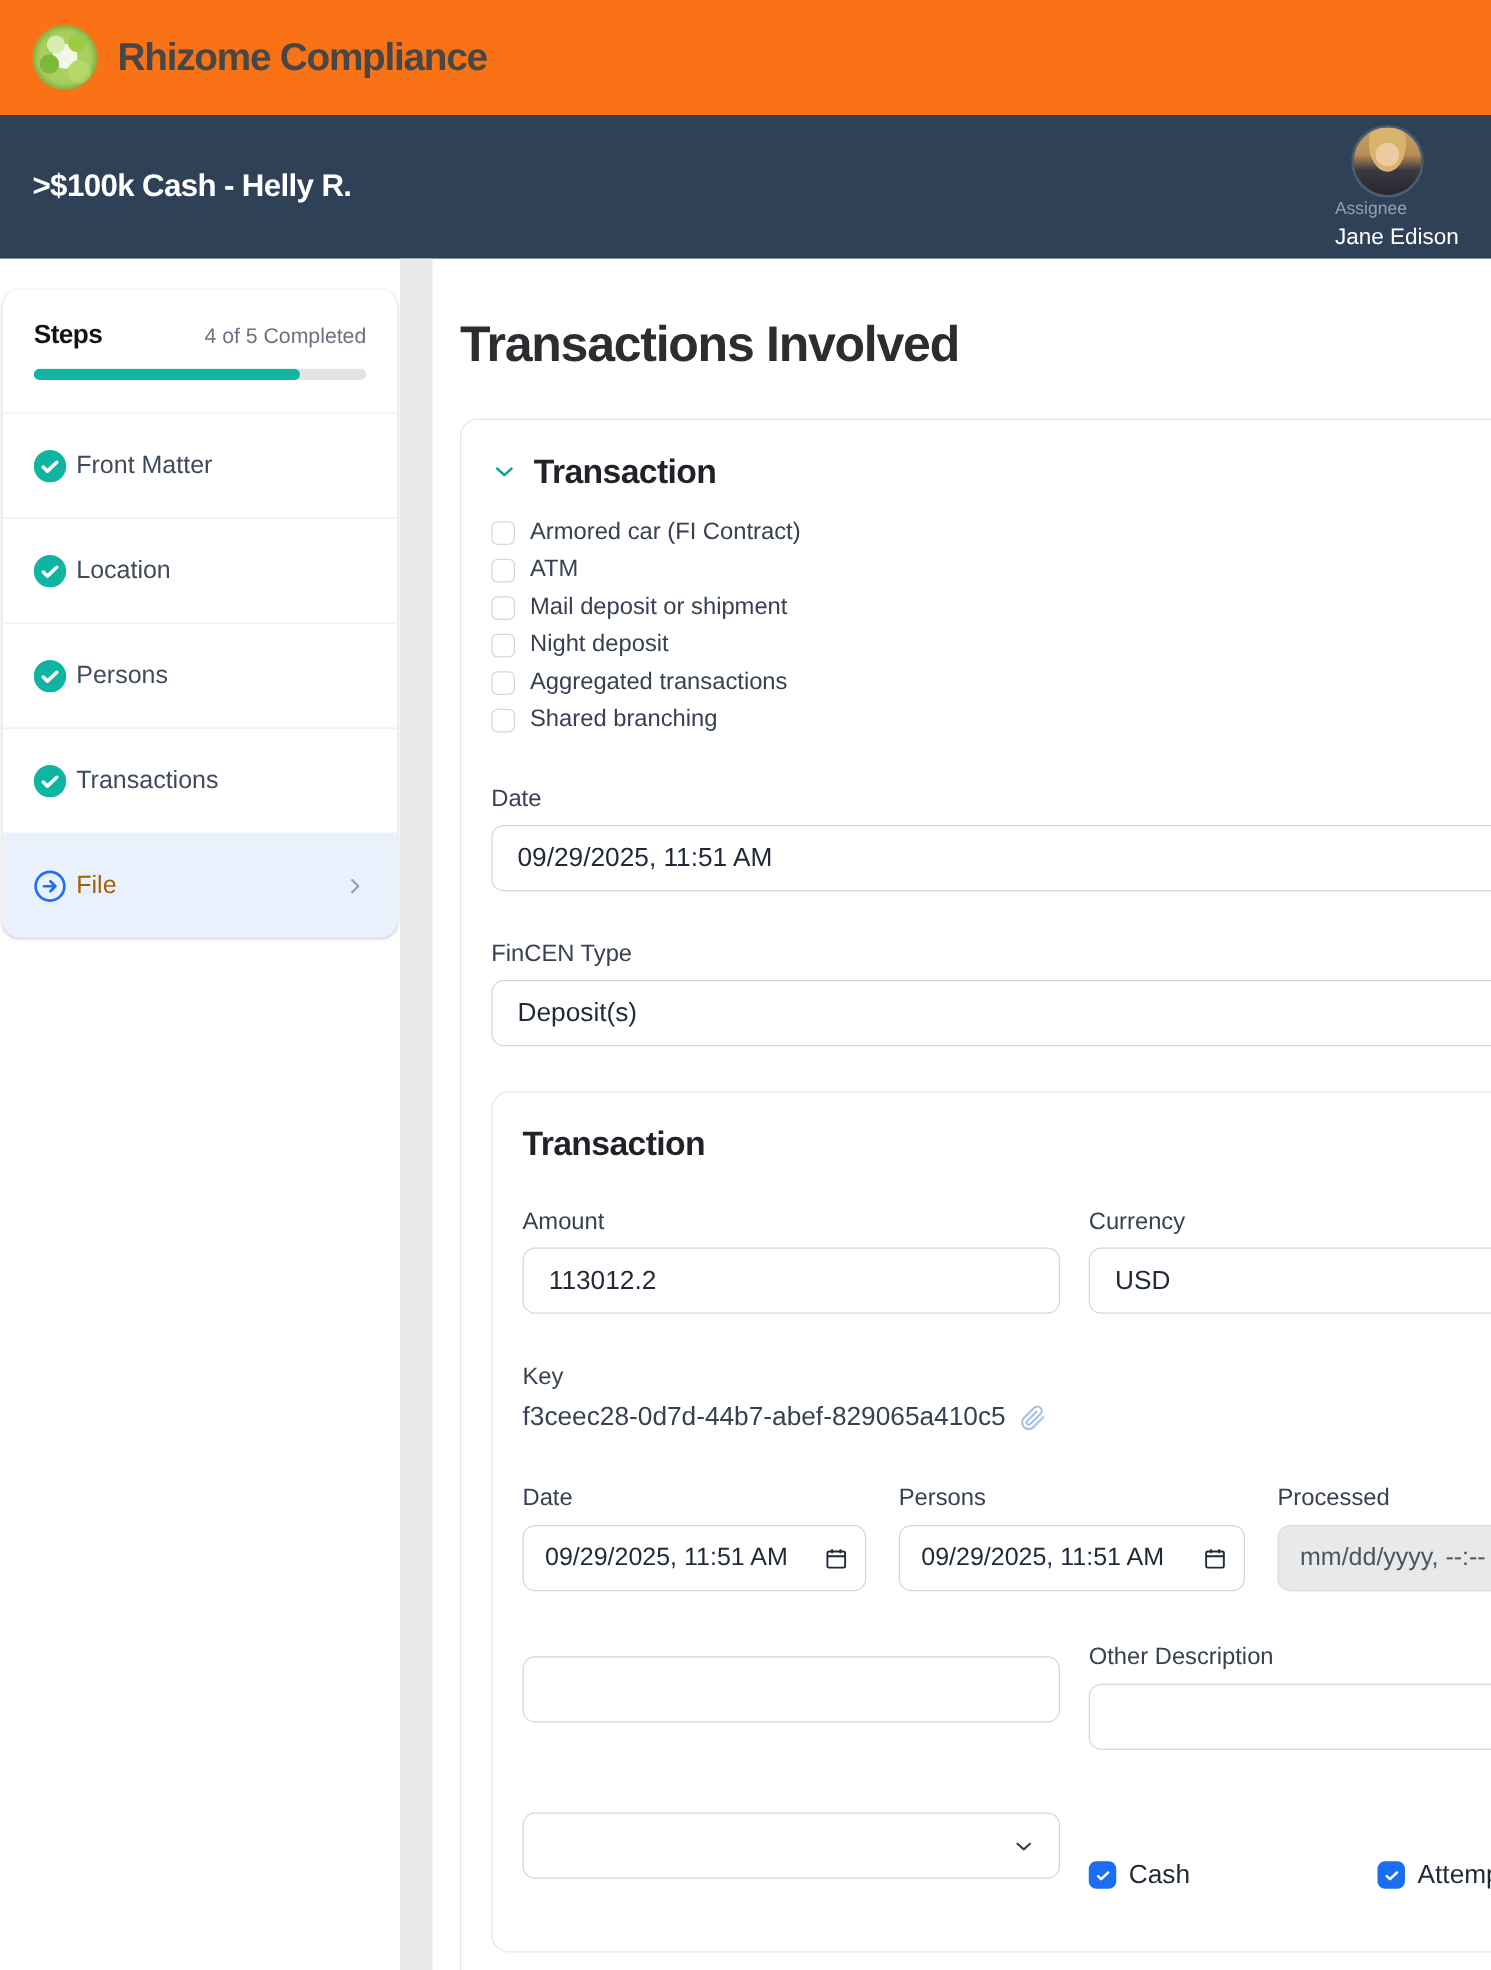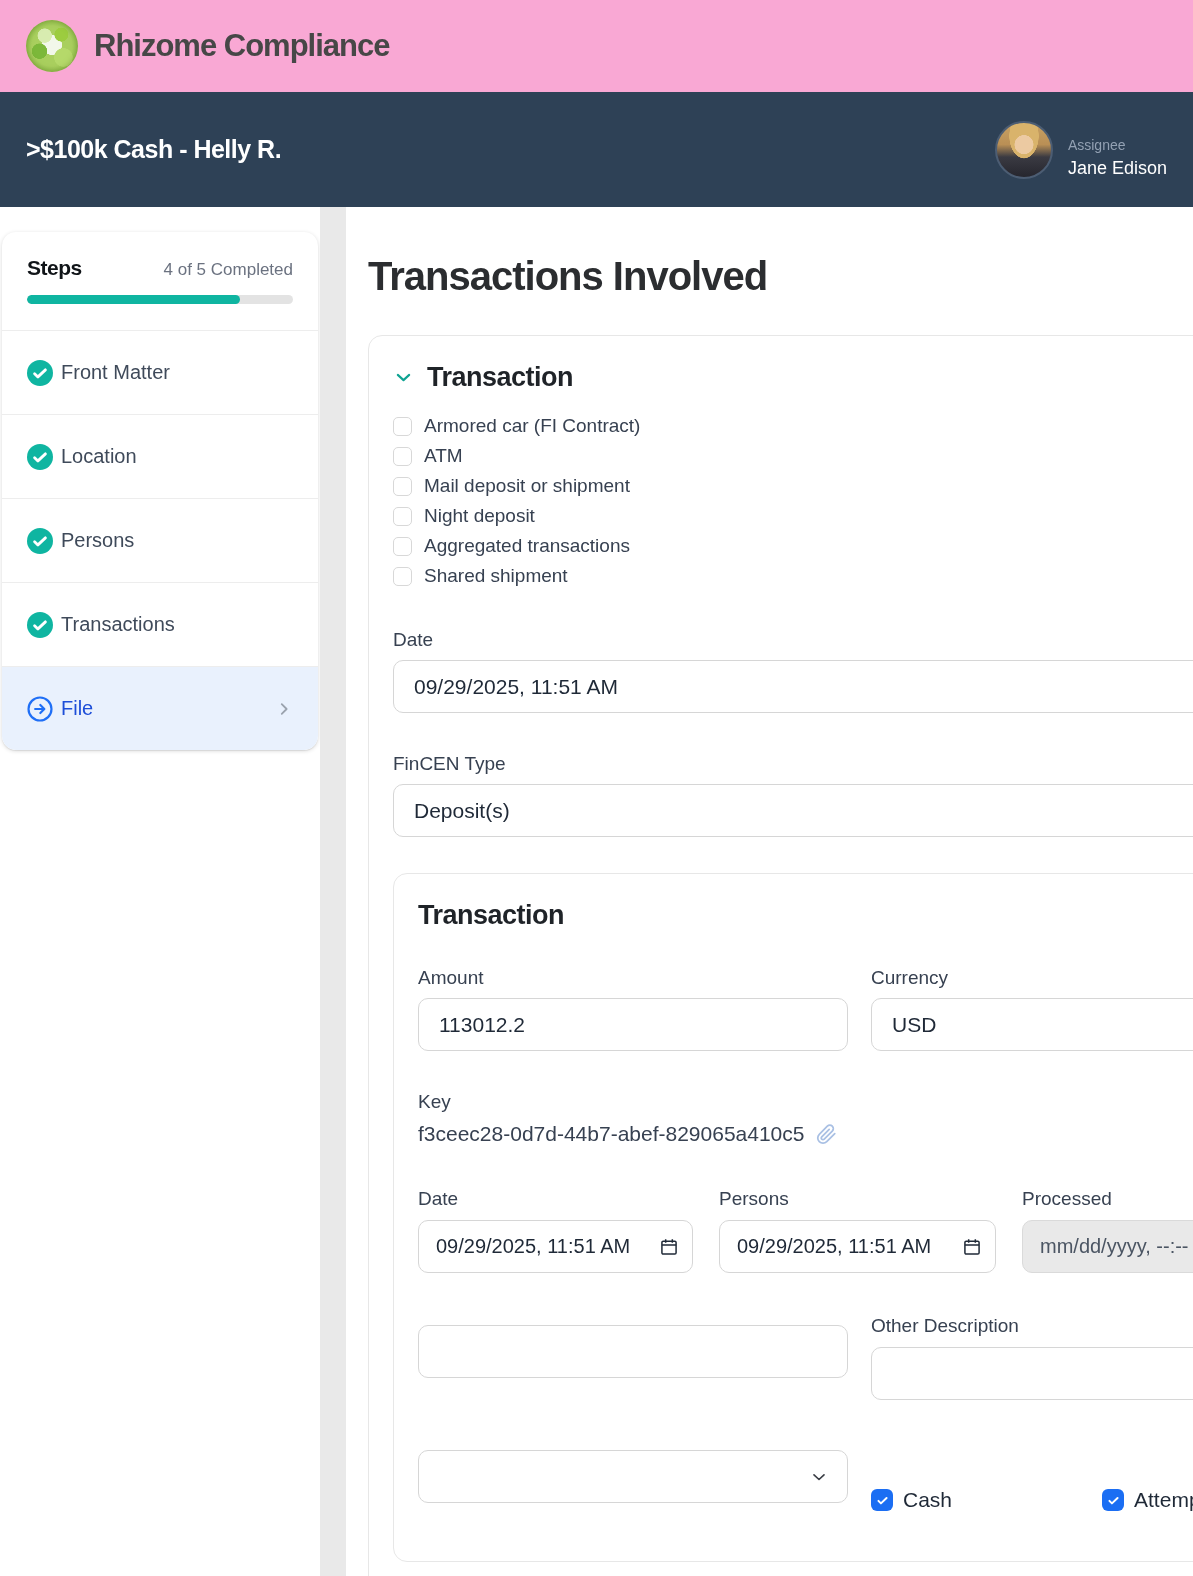--- a/index.html
+++ b/index.html
@@ -1,35 +1,35 @@
 <!DOCTYPE html>
 <html><head>
 <meta charset="utf-8">
 <style>
   * { margin:0; padding:0; box-sizing:border-box; }
   html,body { width:1193px; height:1576px; overflow:hidden; background:#fff;
     font-family:"Liberation Sans", sans-serif; }
 
   
-  .app-header { height:92px; background:#f9a8d4; display:flex; align-items:center; padding-left:26px; }
+  .app-header { height:92px; background:#f97316; display:flex; align-items:center; padding-left:26px; }
   .logo { width:52px; height:52px; border-radius:50%;
     background:
       radial-gradient(circle at 68% 28%, #9ccc3f 0 13%, rgba(0,0,0,0) 14%),
       radial-gradient(circle at 26% 60%, #7cb83a 0 15%, rgba(0,0,0,0) 16%),
       radial-gradient(circle at 72% 72%, #b5d96a 0 17%, rgba(0,0,0,0) 18%),
       radial-gradient(circle at 36% 30%, #d8ecb0 0 14%, rgba(0,0,0,0) 15%),
       radial-gradient(circle at 50% 48%, #f2f7ea 0 26%, rgba(0,0,0,0) 27%),
       radial-gradient(circle at 50% 50%, #a9cf5e 0 55%, #8dbb49 78%, #7fae40 100%);
     box-shadow: inset 0 0 6px rgba(90,120,30,.55); }
   .app-title { margin-left:16px; font-size:31px; font-weight:bold; color:#474747; letter-spacing:-1px; }
 
   
   .case-bar { height:115px; background:#2e4156; display:flex; align-items:center; padding:0 26px; }
   .case-title { color:#fff; font-size:25px; font-weight:bold; letter-spacing:-.5px; }
-  .assignee { margin-left:auto; display:flex; align-items:flex-end; }
+  .assignee { margin-left:auto; display:flex; align-items:center;flex-direction:column; }
   .avatar { width:58px; height:58px; border-radius:50%; border:2px solid #4c5d73;
     background:
       radial-gradient(circle at 50% 40%, #eccaa2 0 22%, rgba(0,0,0,0) 23%),
       radial-gradient(ellipse at 50% 24%, #d9b36b 0 38%, rgba(0,0,0,0) 39%),
       linear-gradient(180deg, #c9a264 0%, #b98f55 40%, #3a3a42 63%, #26262e 100%); }
   .assignee-meta { margin-left:15px; }
   .assignee-label { color:#93a1b3; font-size:14px; margin-bottom:5px; }
   .assignee-name { color:#fff; font-size:18px; }
 
   
@@ -42,21 +42,21 @@
   .steps-panel { margin:25px 0 0 2px; width:316px; background:#fff; border-radius:14px;
     box-shadow:0 1px 4px rgba(0,0,0,.14), 0 1px 1px rgba(0,0,0,.08); padding-top:24px; overflow:hidden; }
   .steps-head { display:flex; justify-content:space-between; align-items:baseline; padding:0 25px; }
   .steps-title { font-size:21px; font-weight:bold; color:#101418; letter-spacing:-.5px; }
   .steps-progress-text { font-size:17px; color:#6b7280; }
   .progress-track { margin:15px 25px 26px 25px; height:9px; border-radius:5px; background:#e3e3e3; overflow:hidden; }
   .progress-fill { height:100%; border-radius:5px; background:#0fb5a1; }
   .step-item { height:84px; border-top:1px solid #ededed; display:flex; align-items:center; gap:8px; padding:0 25px; }
   .step-label { font-size:20px; color:#3f4a5a; }
   .step-item.active { background:#e9f1fd; border-radius:0 0 14px 14px; }
-  .step-item.active .step-label { color:#1d4ed8; }
+  .step-item.active .step-label { color:#a16207; }
   .icon { flex:none; display:inline-flex; }
 
   
   .page-title { margin-top:47px; font-size:40px; font-weight:bold; color:#2b2d30; letter-spacing:-1px; }
   .outer-card { margin-top:36px; margin-right:-60px; border:1px solid #e7e7e7; border-radius:14px;
     background:#fff; padding:26px 0 60px 24px; }
   .section-head { display:flex; align-items:center; gap:13px; }
   .section-title { font-size:27px; font-weight:bold; color:#1f2328; letter-spacing:-.5px; }
   .opt-list { margin-top:18px; }
   .opt { display:flex; align-items:center; gap:12px; height:30px; }
@@ -212,21 +212,21 @@
         <label class="opt">
           <span class="cb"></span>
           <span class="opt-label">Night deposit</span>
         </label>
         <label class="opt">
           <span class="cb"></span>
           <span class="opt-label">Aggregated transactions</span>
         </label>
         <label class="opt">
           <span class="cb"></span>
-          <span class="opt-label">Shared shipment</span>
+          <span class="opt-label">Shared branching</span>
         </label>
       </div>
 
       <div class="field-label mt38">Date</div>
       <input class="text-input" type="text" value="09/29/2025, 11:51 AM" style="">
 
       <div class="field-label mt40">FinCEN Type</div>
       <input class="text-input" type="text" value="Deposit(s)" style="">
 
       <div class="txn-card">

